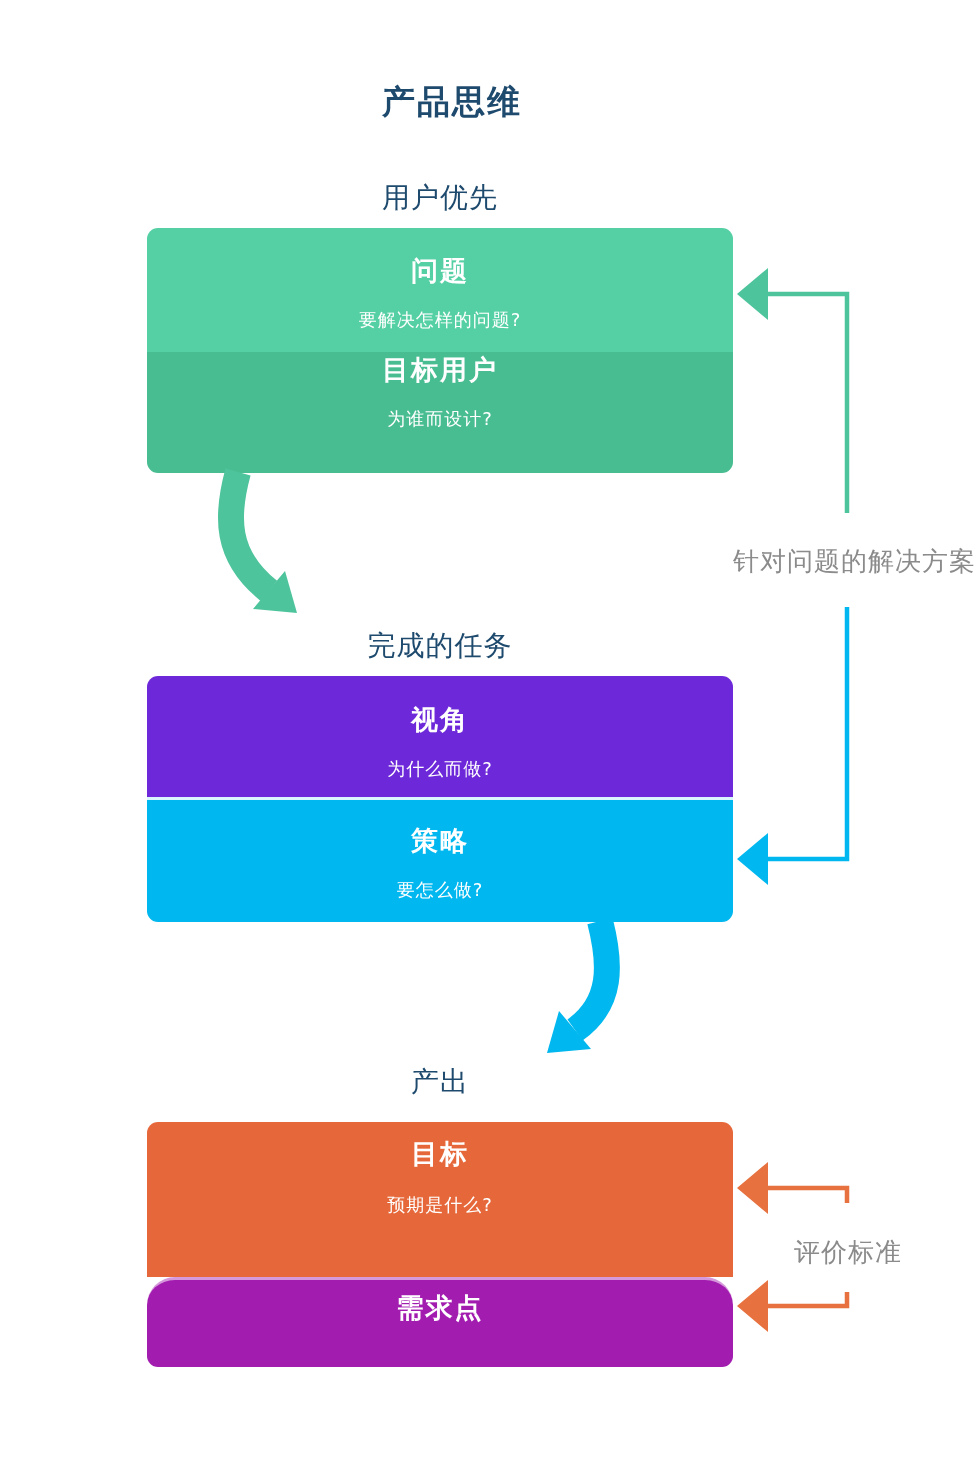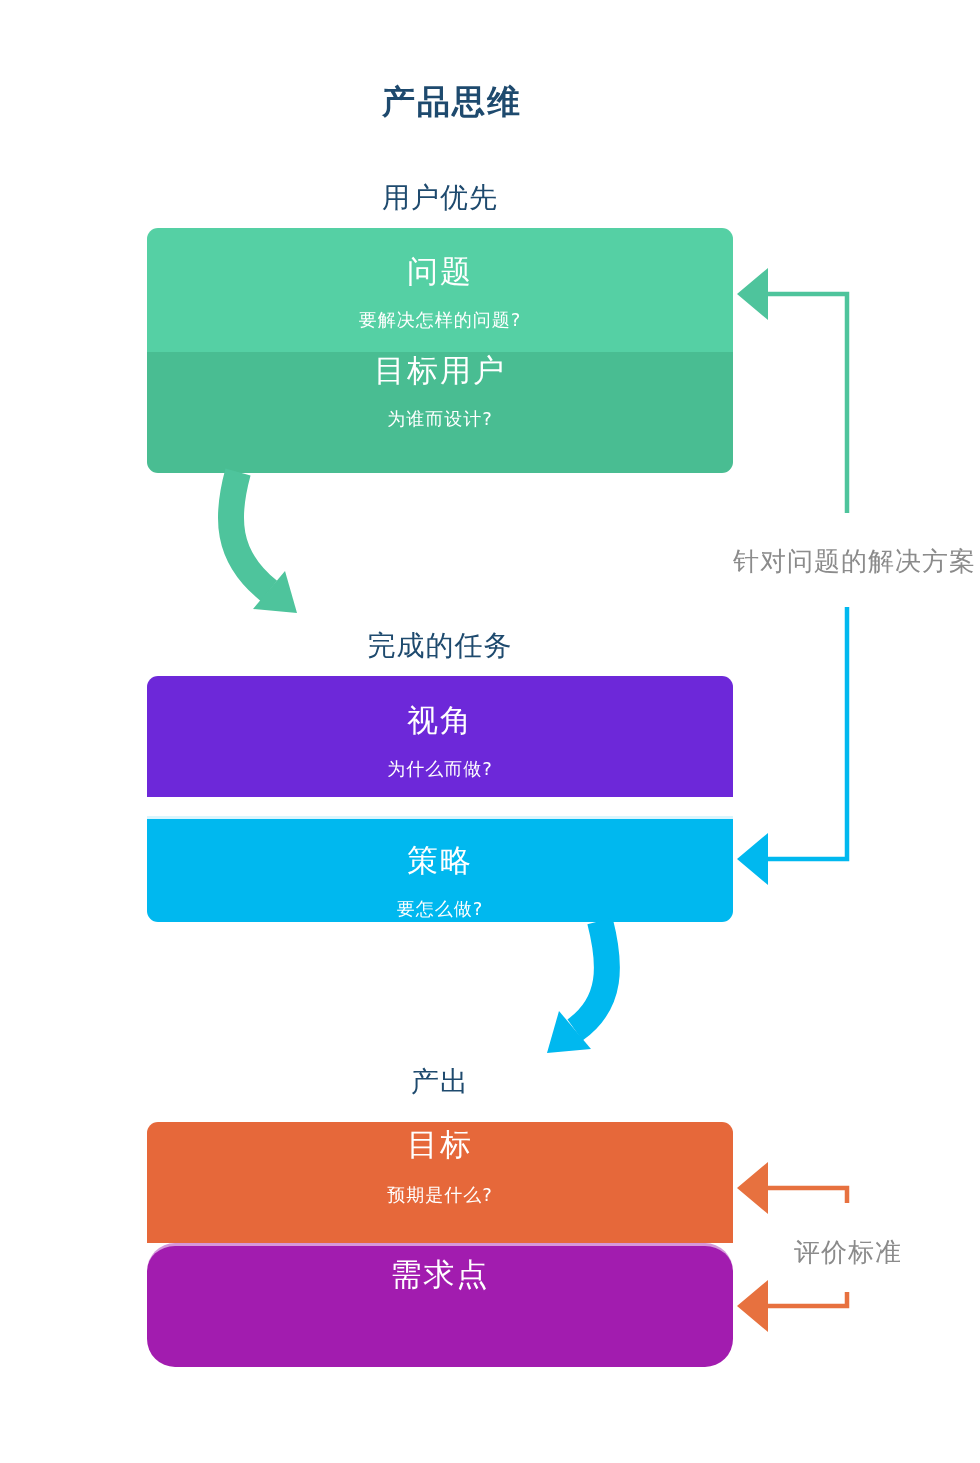--- a/index.html
+++ b/index.html
@@ -27,33 +27,33 @@
   .stage-label.l3 { top:1063px; }
   .stage-box {
     position:absolute; left:147px; width:586px;
     border-radius:11px; overflow:hidden;
   }
   .stage-box.green  { top:228px; height:245px; }
   .stage-box.blue   { top:676px; height:246px; }
   .stage-box.orange { top:1122px; height:245px; }
   .row { box-sizing:border-box; text-align:center; color:#ffffff; }
   .row-heading {
-    font-size:31px; font-weight:400; letter-spacing:2px;
+    font-size:27px; font-weight:700; letter-spacing:2px;
     line-height:36px; color:#ffffff;
   }
   .row-question {
     font-size:18px; font-weight:400; letter-spacing:1px;
     line-height:25px; margin-top:18px; color:#ffffff;
   }
   
   .green .row1  { height:124px; padding-top:25px; }
   .green .row2  { height:121px; }
   .blue  .row1  { height:121px; padding-top:26px; }
-  .blue  .row2  { height:125px; padding-top:23px; border-top:3px solid rgba(255,255,255,0.85);margin-top:19px; }
-  .orange .row1 { height:121px; padding-top:4px; }
+  .blue  .row2  { height:125px; padding-top:23px; border-top:3px solid rgba(255,255,255,0.85); }
+  .orange .row1 { height:155px; padding-top:14px; }
   .orange .row1 .row-question, .orange .row2 .row-question { margin-top:20px; }
   .orange .row2 { height:124px; padding-top:10px; border-top:3px solid rgba(255,255,255,0.55); }
   .overlay {
     position:absolute; left:0; top:0; width:980px; height:1463px;
     pointer-events:none;
   }
   .annotation {
     position:absolute; white-space:nowrap;
     font-size:26px; letter-spacing:1px; color:#8b8b8b;
   }

